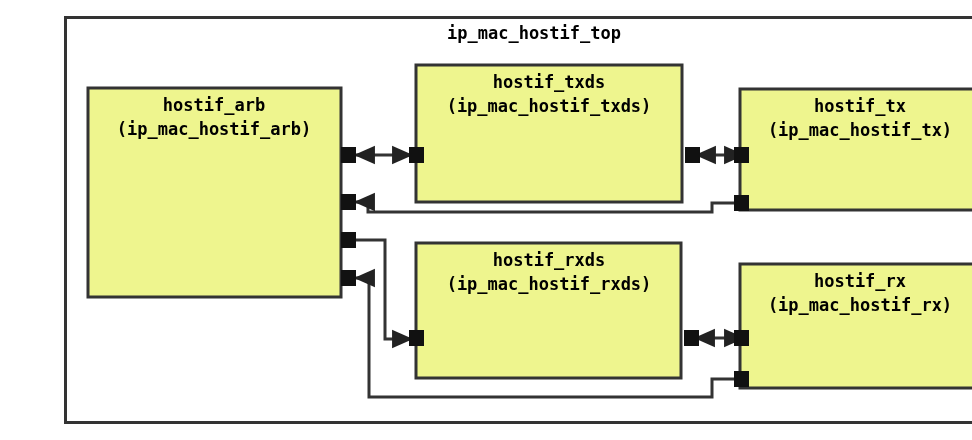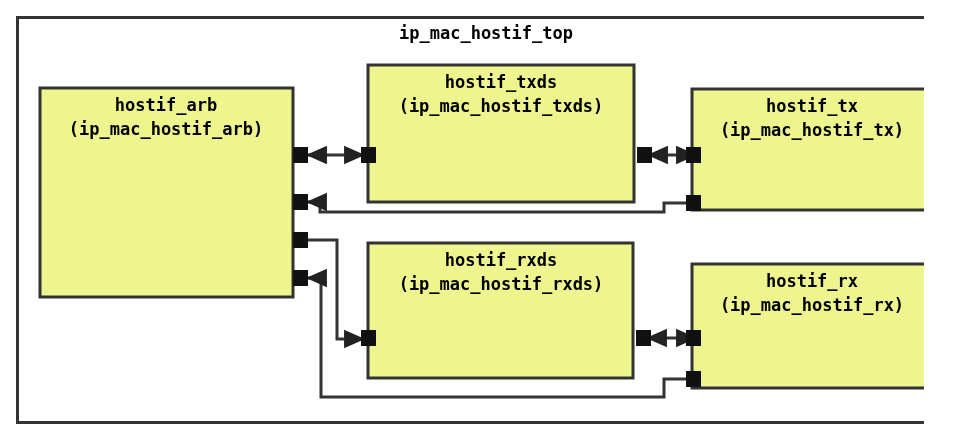--- a/index.html
+++ b/index.html
@@ -9,20 +9,21 @@
   }
   body {
     font-family: "DejaVu Sans Mono", monospace;
   }
   #canvas {
     position: relative;
     width: 924px;
     height: 440px;
     background: #ffffff;
     overflow: hidden;
+    margin-left: 48px;
   }
   svg.diagram {
     position: absolute;
     left: 0;
     top: 0;
     width: 972px;
     height: 440px;
   }
   .blk-label {
     font-family: "DejaVu Sans Mono", monospace;

